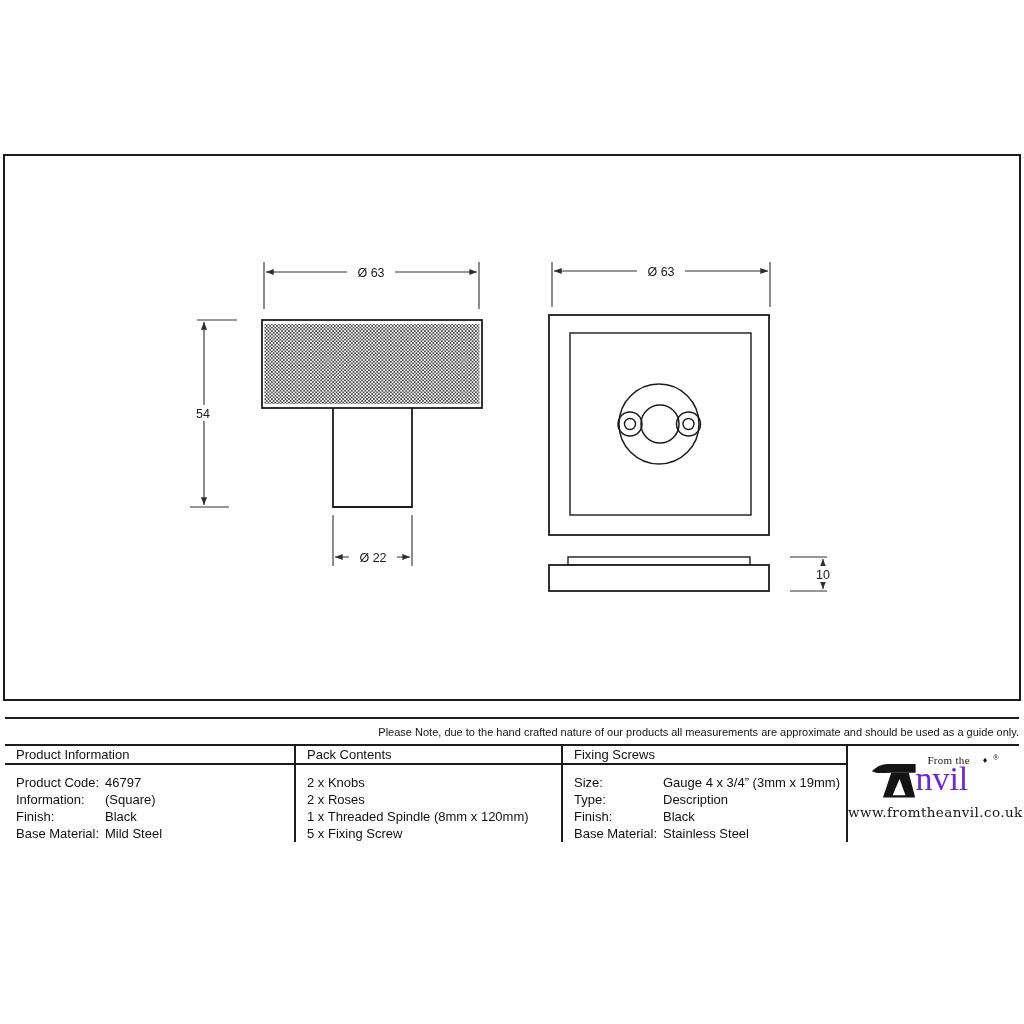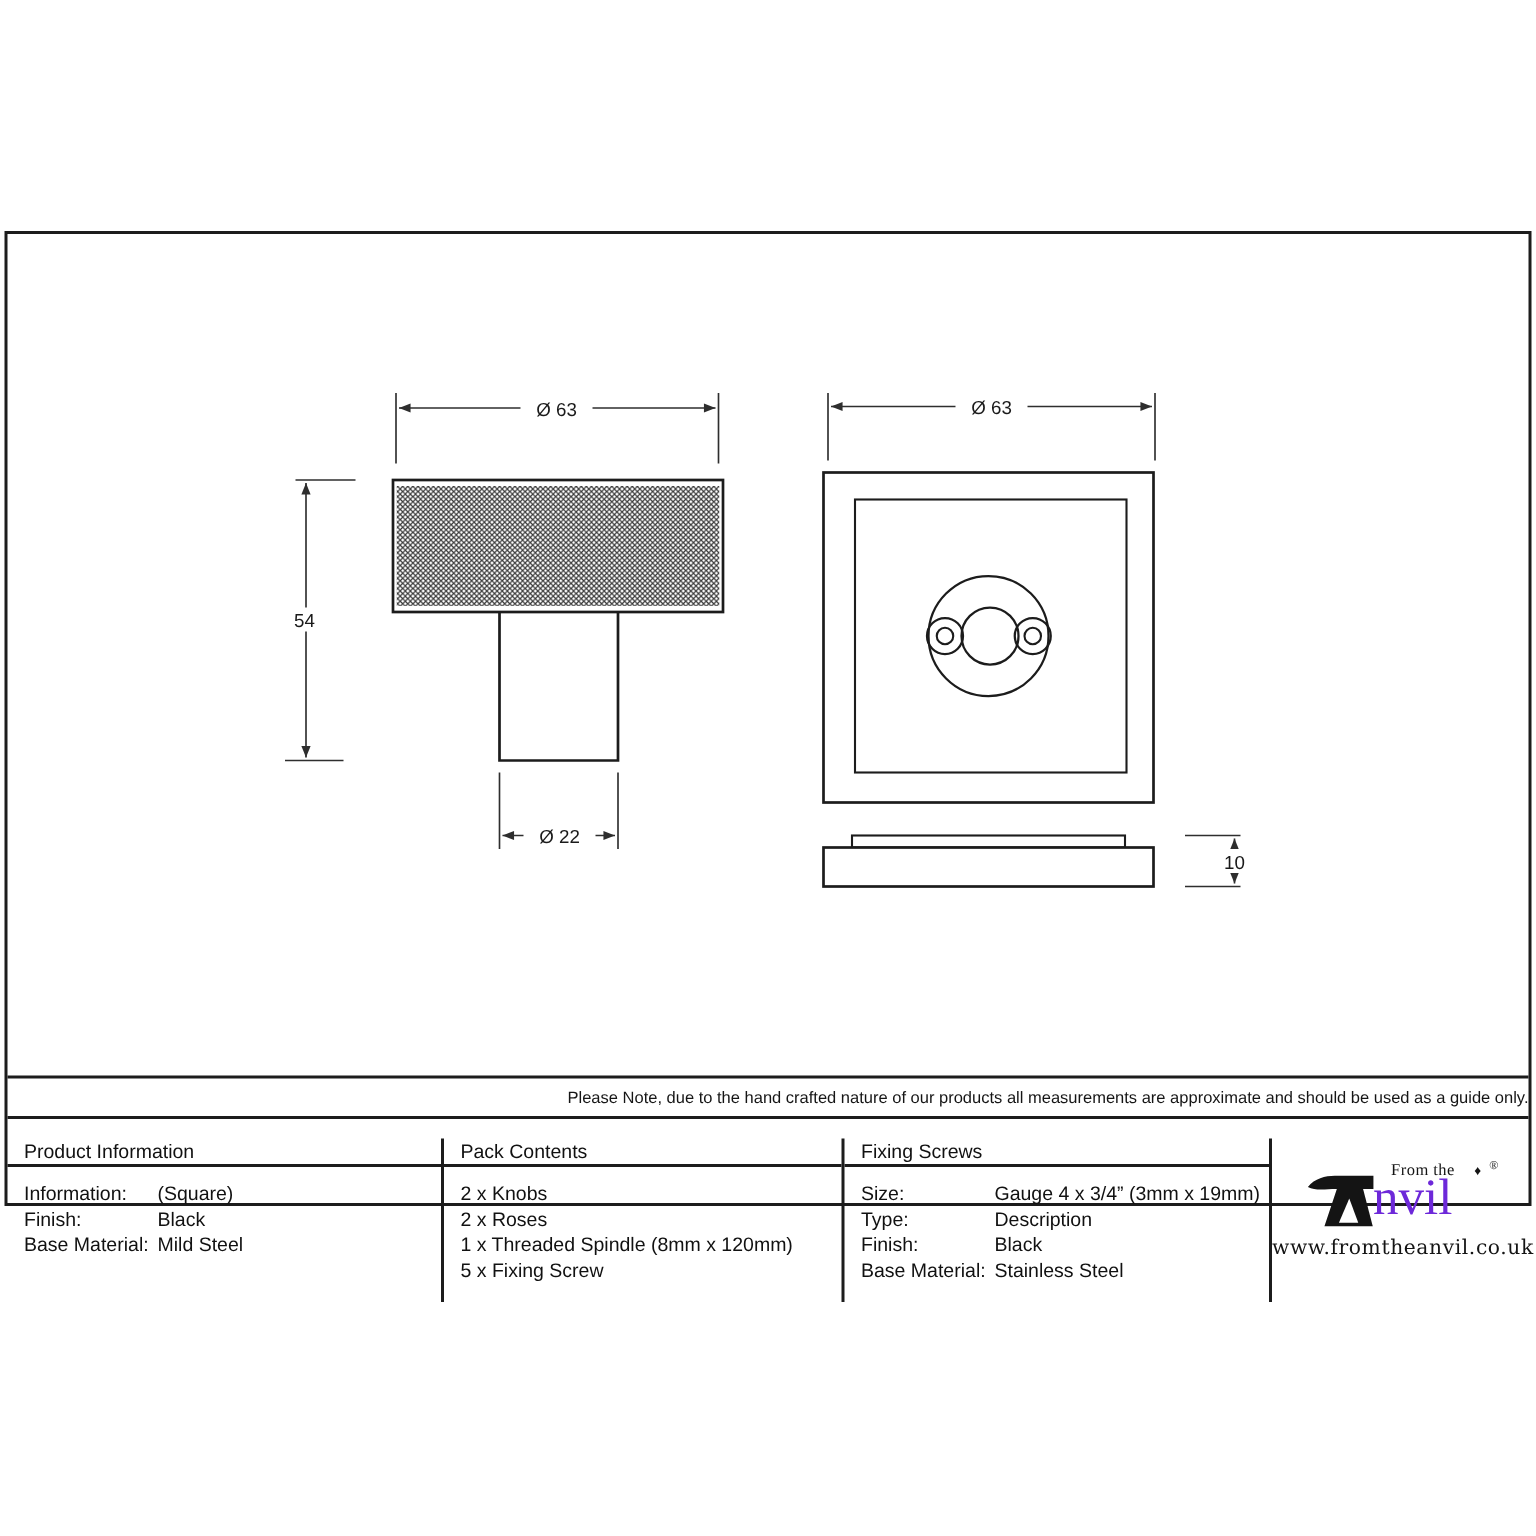--- a/index.html
+++ b/index.html
@@ -11,21 +11,21 @@
     background: #ffffff;
     font-family: "Liberation Sans", sans-serif;
     color: #111111;
     overflow: hidden;
   }
   .sheet {
     position: absolute;
     left: 3px;
     top: 154px;
     width: 1018px;
-    height: 650px;
+    height: 547px;
     border: 2px solid #1c1c1c;
     display: flex;
     flex-direction: column;
     background: #ffffff;
   }
   .drawing-area {
     position: relative;
     width: 1014px;
     height: 561px;
     flex: 0 0 561px;
@@ -39,21 +39,21 @@
     padding-left: 12px;
     font-size: 11px;
     color: #151515;
     justify-content: flex-end;
   }
   .spec-table {
     flex: 1 1 auto;
     display: flex;
     flex-direction: row;
   }
-  .col { height: 100%; display: flex; flex-direction: column; margin-top: 13px; }
+  .col { height: 100%; display: flex; flex-direction: column; }
   .col-product  { flex: 0 0 289px; }
   .col-pack     { flex: 0 0 267px; border-left: 2px solid #1c1c1c; }
   .col-screws   { flex: 0 0 285px; border-left: 2px solid #1c1c1c; justify-content: center; }
   .col-logo     { flex: 1 1 auto;  border-left: 2px solid #1c1c1c; }
   .col-header {
     flex: 0 0 19px;
     border-bottom: 2px solid #1c1c1c;
     font-size: 13px;
     line-height: 17px;
     padding-left: 11px;
@@ -189,20 +189,24 @@
 
     <div class="note-bar">
       <span>Please Note, due to the hand crafted nature of our products all measurements are approximate and should be used as a guide only.</span>
     </div>
 
     <div class="spec-table">
 
       <div class="col col-product">
         <div class="col-header">Product Information</div>
         <div class="col-body">
+          <div class="kv">
+            <span class="k">Product Code:</span>
+            <span class="v">46797</span>
+          </div>
           <div class="kv">
             <span class="k">Information:</span>
             <span class="v">
               <div>(Square)</div>
             </span>
           </div>
           <div class="kv">
             <span class="k">Finish:</span>
             <span class="v">Black</span>
           </div>

